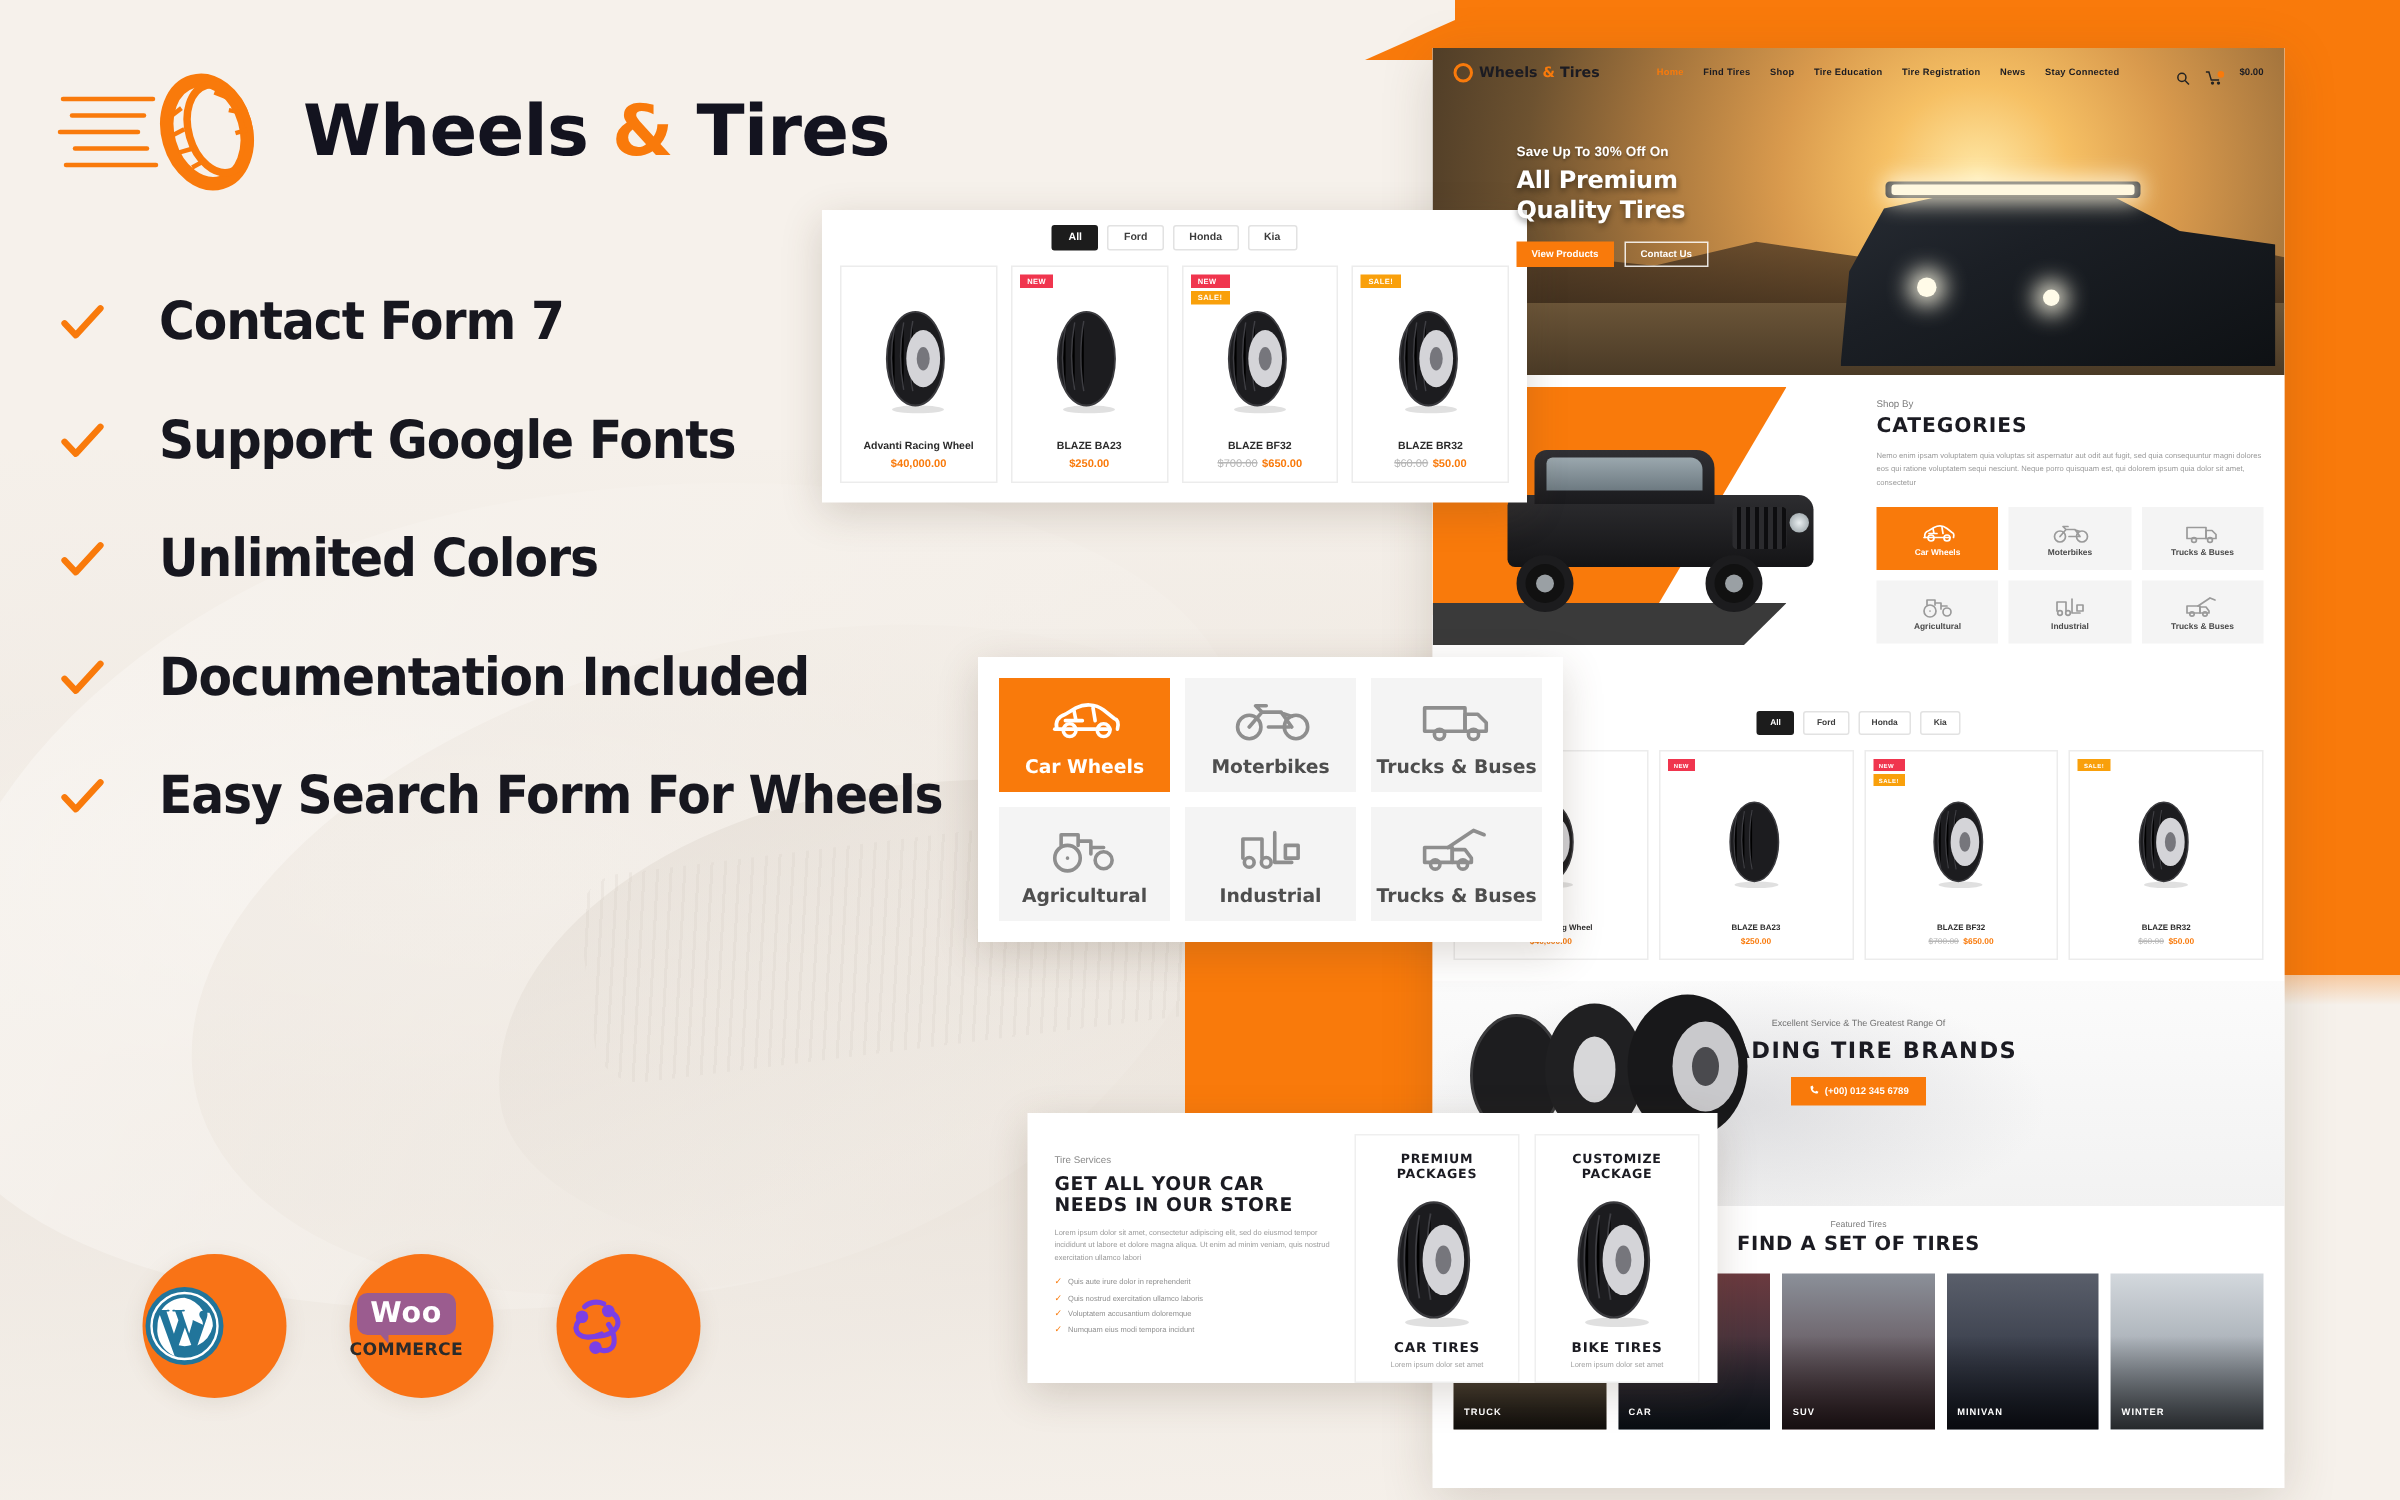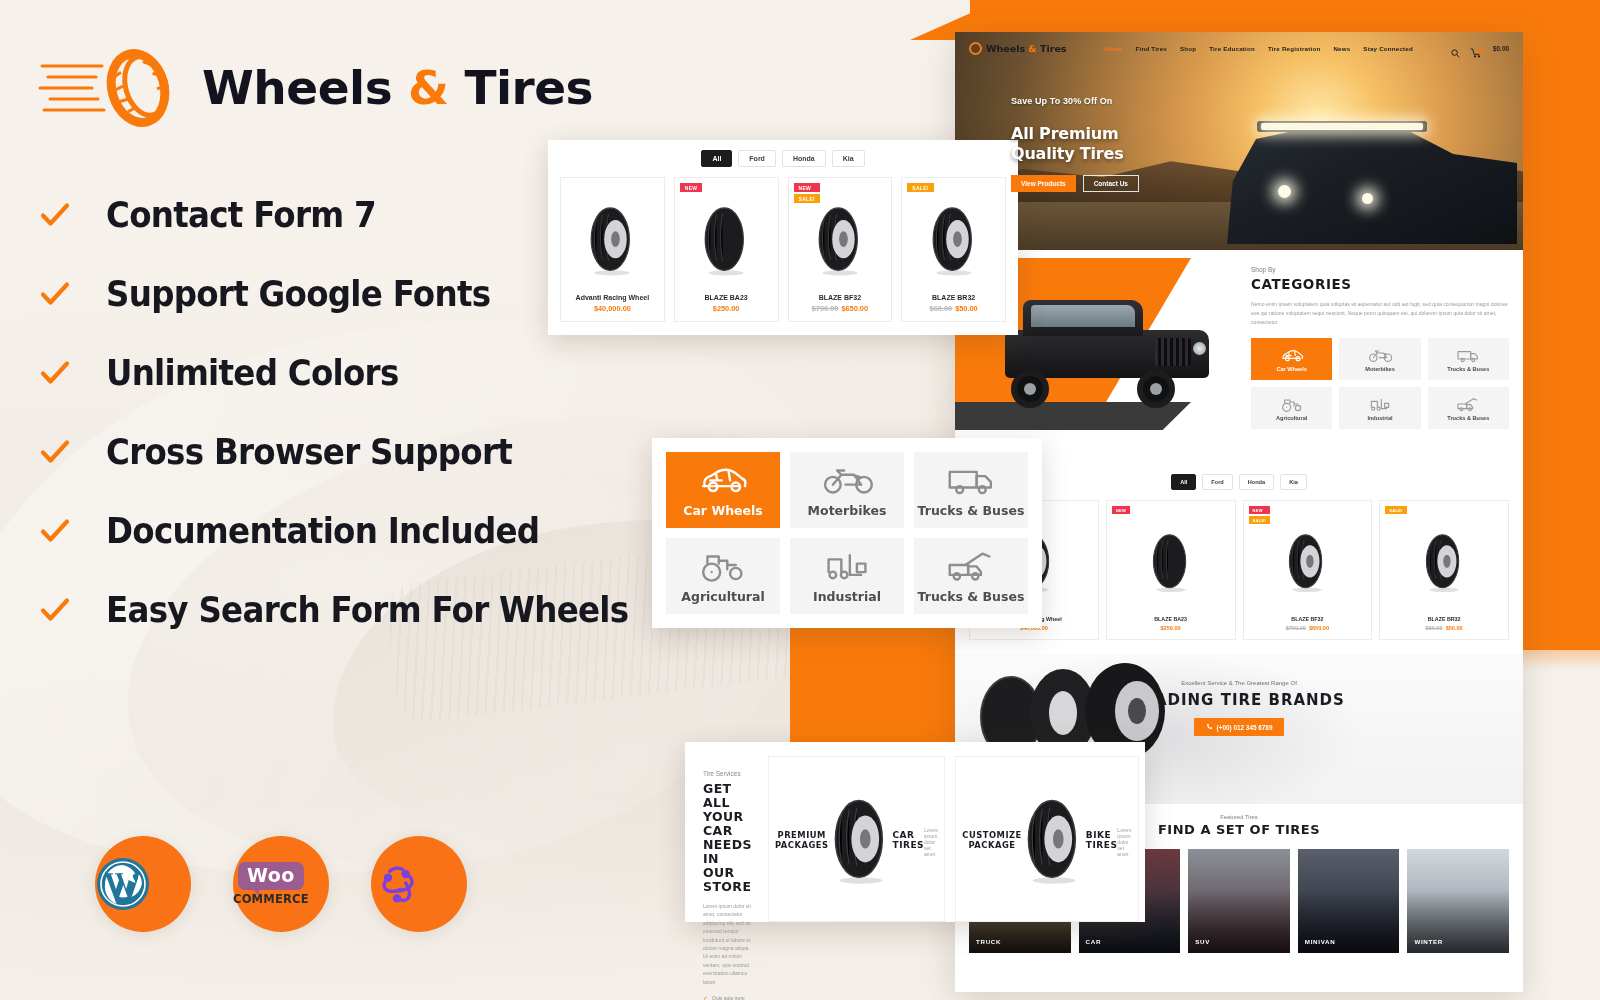--- a/index.html
+++ b/index.html
@@ -130,21 +130,21 @@
   .tl-mark{width:13px;height:13px;border-radius:50%;border:2.5px solid #F97A0B;position:relative;}
   .tl-txt{font-size:9.5px;font-weight:bold;color:#1b1b22;white-space:nowrap;font-family:"DejaVu Sans",sans-serif;}
   .tl-txt .amp{color:#F97A0B;}
   .nav{display:flex;gap:13px;margin-left:38px;}
   .nav a{font-size:6.2px;color:#1c1c22;font-weight:bold;white-space:nowrap;text-decoration:none;letter-spacing:.2px;}
   .nav a.active{color:#F97A0B;}
   .topbar-right{margin-left:auto;display:flex;align-items:center;gap:10px;}
   .tb-icon{width:9px;height:9px;position:relative;}
   .cart-amt{font-size:6.4px;font-weight:bold;color:#1c1c22;}
   .hero-copy{position:absolute;left:56px;top:64px;z-index:5;}
-  .hero-kicker{font-size:9px;font-weight:bold;color:#fff;letter-spacing:.1px;margin-bottom:18px;text-shadow:0 1px 2px rgba(0,0,0,.4);}
+  .hero-kicker{font-size:9px;font-weight:bold;color:#fff;letter-spacing:.1px;margin-bottom:4px;text-shadow:0 1px 2px rgba(0,0,0,.4);}
   .hero-title{font-size:16px;line-height:20px;font-weight:bold;color:#fff;letter-spacing:-.2px;text-shadow:0 2px 4px rgba(0,0,0,.45);font-family:"DejaVu Sans",sans-serif;}
   .hero-btns{display:flex;gap:7px;margin-top:11px;}
   .btn-fill{background:#F97A0B;color:#fff;font-size:6.5px;font-weight:bold;padding:5px 10px;white-space:nowrap;}
   .btn-ghost{border:1px solid rgba(255,255,255,.85);color:#fff;font-size:6.5px;font-weight:bold;padding:4px 10px;white-space:nowrap;}
 
   
   .cat-sec{position:relative;height:212px;background:#fff;overflow:hidden;}
   .cat-orange{position:absolute;left:0;top:8px;width:236px;height:152px;background:#F97A0B;clip-path:polygon(0 0,100% 0,62% 100%,0 100%);}
   .cat-dark{position:absolute;left:0;top:152px;width:236px;height:28px;background:#3a3a3a;clip-path:polygon(0 0,100% 0,88% 100%,0 100%);}
   .jeep{position:absolute;left:42px;top:40px;width:220px;height:112px;}
@@ -174,21 +174,21 @@
   .filter{font-size:5.6px;font-weight:bold;padding:4px 8px;border:1px solid #e2e2e2;color:#3c3c3c;background:#fff;border-radius:2px;}
   .filter.on{background:#1c1c1c;color:#fff;border-color:#1c1c1c;}
   .pgrid{display:grid;grid-template-columns:repeat(4,1fr);gap:7px;}
   .pcard{border:1px solid #ececec;background:#fff;padding:7px 5px 8px;position:relative;height:140px;display:flex;flex-direction:column;align-items:center;}
   .pbadges{position:absolute;left:5px;top:5px;display:flex;flex-direction:column;gap:2px;}
   .pb{font-size:4px;font-weight:bold;color:#fff;padding:1.5px 4px;letter-spacing:.3px;}
   .pb.new{background:#f0354e;} .pb.sale{background:#F9A00B;}
   .pimg{flex:1;display:flex;align-items:center;justify-content:center;width:100%;}
   .pname{font-size:5.3px;font-weight:bold;color:#2b2b2b;text-align:center;margin-bottom:3px;}
   .pprice{font-size:5.6px;font-weight:bold;color:#F97A0B;text-align:center;}
-  .pprice .old{color:#b6b6b6;text-decoration:line-through;margin-right:3px;font-weight:bold;}
+  .pprice .old{color:#b6b6b6;text-decoration:line-through;margin-right:3px;font-weight:normal;}
 
   
   .brands{position:relative;height:150px;background:linear-gradient(180deg,#fbfbfb,#f2f2f2);overflow:hidden;}
   .brands-bg{position:absolute;inset:0;background:radial-gradient(ellipse 300px 120px at 35% 55%, rgba(190,190,195,.45), rgba(255,255,255,0) 70%);}
   .brands-copy{position:absolute;left:0;right:0;top:26px;text-align:center;}
   .br-kicker{font-size:6px;color:#6f6f6f;margin-bottom:5px;}
   .br-title{font-size:15px;font-weight:bold;color:#1b1b22;letter-spacing:1px;font-family:"DejaVu Sans",sans-serif;}
   .br-btn{display:inline-flex;align-items:center;gap:4px;margin-top:9px;background:#F97A0B;color:#fff;font-size:6.4px;font-weight:bold;padding:5px 12px;}
 
   
@@ -230,21 +230,21 @@
     box-shadow:0 7px 26px rgba(80,60,40,.20);display:flex;
   }
   .svc-left{width:218px;padding:28px 16px 0 18px;}
   .svc-kicker{font-size:6.5px;color:#8a8a8a;margin-bottom:5px;}
   .svc-title{font-size:12.5px;line-height:14px;font-weight:bold;color:#1b1b22;letter-spacing:.4px;font-family:"DejaVu Sans",sans-serif;}
   .svc-para{font-size:5px;line-height:8.4px;color:#9b9b9b;margin-top:8px;}
   .svc-list{margin-top:9px;display:flex;flex-direction:column;gap:4.5px;}
   .svc-li{display:flex;gap:4px;align-items:flex-start;font-size:5px;color:#8f8f8f;}
   .svc-li .tick{color:#F97A0B;font-size:6px;line-height:6px;}
   .svc-right{flex:1;display:flex;gap:10px;padding:14px 12px 0 0;}
-  .pkg{flex:1;border:1px solid #efefef;background:#fff;display:flex;flex-direction:row;align-items:center;padding:10px 6px 8px;}
+  .pkg{flex:1;border:1px solid #efefef;background:#fff;display:flex;flex-direction:column;align-items:center;padding:10px 6px 8px;}
   .pkg-head{font-size:8.4px;font-weight:bold;color:#1b1b22;letter-spacing:.5px;text-align:center;font-family:"DejaVu Sans",sans-serif;}
   .pkg-img{flex:1;display:flex;align-items:center;justify-content:center;}
   .pkg-name{font-size:9px;font-weight:bold;color:#1b1b22;letter-spacing:.5px;font-family:"DejaVu Sans",sans-serif;}
   .pkg-sub{font-size:5px;color:#a3a3a3;margin-top:3px;}
 
   
   #tire-stack{position:absolute;left:965px;top:655px;width:215px;height:105px;}
 </style>
 </head>
 <body>
@@ -319,28 +319,20 @@
         </svg>
       </span>
       <span class="label">Unlimited Colors</span>
     </div>
     <div class="feature">
       <span class="check">
         <svg width="30" height="30" viewBox="0 0 30 30">
           <path d="M3 15.5l7.5 8L27 5.5" fill="none" stroke="#F97A0B" stroke-width="4.2" stroke-linecap="round" stroke-linejoin="round"></path>
         </svg>
       </span>
-      <span class="label">Cross Browser Support</span>
-    </div>
-    <div class="feature">
-      <span class="check">
-        <svg width="30" height="30" viewBox="0 0 30 30">
-          <path d="M3 15.5l7.5 8L27 5.5" fill="none" stroke="#F97A0B" stroke-width="4.2" stroke-linecap="round" stroke-linejoin="round"></path>
-        </svg>
-      </span>
       <span class="label">Documentation Included</span>
     </div>
     <div class="feature">
       <span class="check">
         <svg width="30" height="30" viewBox="0 0 30 30">
           <path d="M3 15.5l7.5 8L27 5.5" fill="none" stroke="#F97A0B" stroke-width="4.2" stroke-linecap="round" stroke-linejoin="round"></path>
         </svg>
       </span>
       <span class="label">Easy Search Form For Wheels</span>
     </div>

